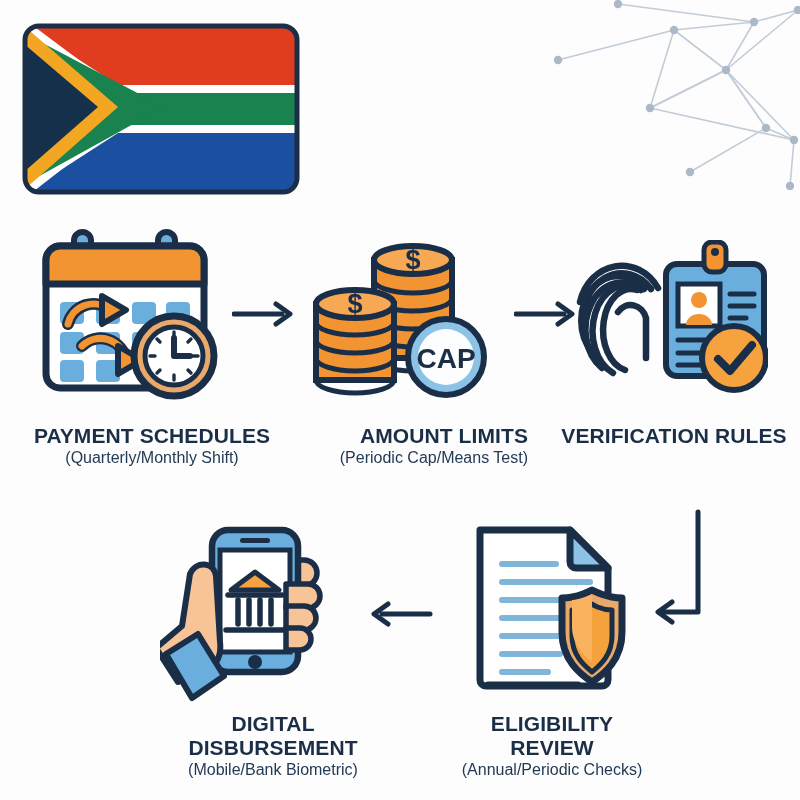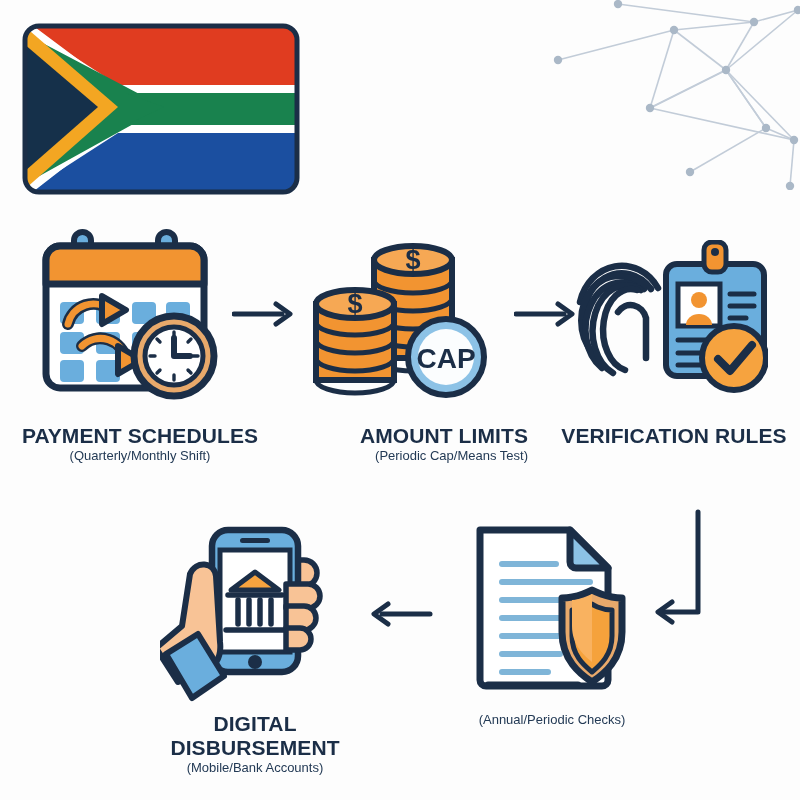--- a/index.html
+++ b/index.html
@@ -36,21 +36,21 @@
     line-height:1.14;
   }
   .label-title{
     font-size:21px;
     font-weight:bold;
     letter-spacing:.1px;
     white-space:pre-line;
     color:#1b2e47;
   }
   .label-sub{
-    font-size:13px;
+    font-size:16px;
     font-weight:normal;
     color:#233a55;
     margin-top:1px;
   }
 </style>
 </head>
 <body>
 
 <div class="stage">
 
@@ -242,21 +242,21 @@
         <line x1="110" y1="100" x2="186" y2="100"></line>
         <line x1="110" y1="113" x2="176" y2="113"></line>
         <line x1="110" y1="125" x2="152" y2="125"></line>
       </g>
 
       <circle cx="166" cy="118" r="32" fill="#F6A33F" stroke="#1b2e47" stroke-width="6"></circle>
       <polyline points="150,119 162,131 184,105" fill="none" stroke="#1b2e47" stroke-width="8" stroke-linecap="round" stroke-linejoin="round"></polyline>
     </svg>
   </div>
 
-  <div class="label-block" style="left:4px;top:424px;width:272px;">
+  <div class="label-block" style="left:16px;top:424px;width:272px;">
     <div class="label-title">PAYMENT SCHEDULES</div>
     <div class="label-sub">(Quarterly/Monthly Shift)</div>
   </div>
 
   <div class="label-block" style="left:272px;top:424px;width:256px;text-align:right;">
     <div class="label-title">AMOUNT LIMITS</div>
     <div class="label-sub">(Periodic Cap/Means Test)</div>
   </div>
 
   <div class="label-block" style="left:540px;top:424px;width:268px;">
@@ -327,23 +327,25 @@
       <g fill="#F8C396" stroke="#1b2e47" stroke-width="5.5" stroke-linejoin="round">
         <path d="M126,66 h22 a12,12 0 0 1 0,24 h-22 z"></path>
         <path d="M126,88 h18 a12,12 0 0 1 0,24 h-18 z"></path>
         <path d="M126,110 h14 a11,11 0 0 1 0,22 h-14 z"></path>
       </g>
 
       <path d="M6,136 L38,116 L64,158 L32,180 Z" fill="#6AAEDD" stroke="#1b2e47" stroke-width="6" stroke-linejoin="round"></path>
     </svg>
   </div>
 
-  <div class="label-block" style="left:114px;top:712px;width:282px;">
+  <div class="label-block" style="left:132px;top:712px;width:282px;">
     <div class="label-title">DIGITAL
 DISBURSEMENT</div>
-    <div class="label-sub">(Mobile/Bank Accounts)</div>
+    <div class="label-sub">(Mobile/Bank Biometric)</div>
   </div>
 
   <div class="label-block" style="left:412px;top:712px;width:280px;">
+    <div class="label-title">ELIGIBILITY
+REVIEW</div>
     <div class="label-sub">(Annual/Periodic Checks)</div>
   </div>
 
 </div>
 
 </body></html>

